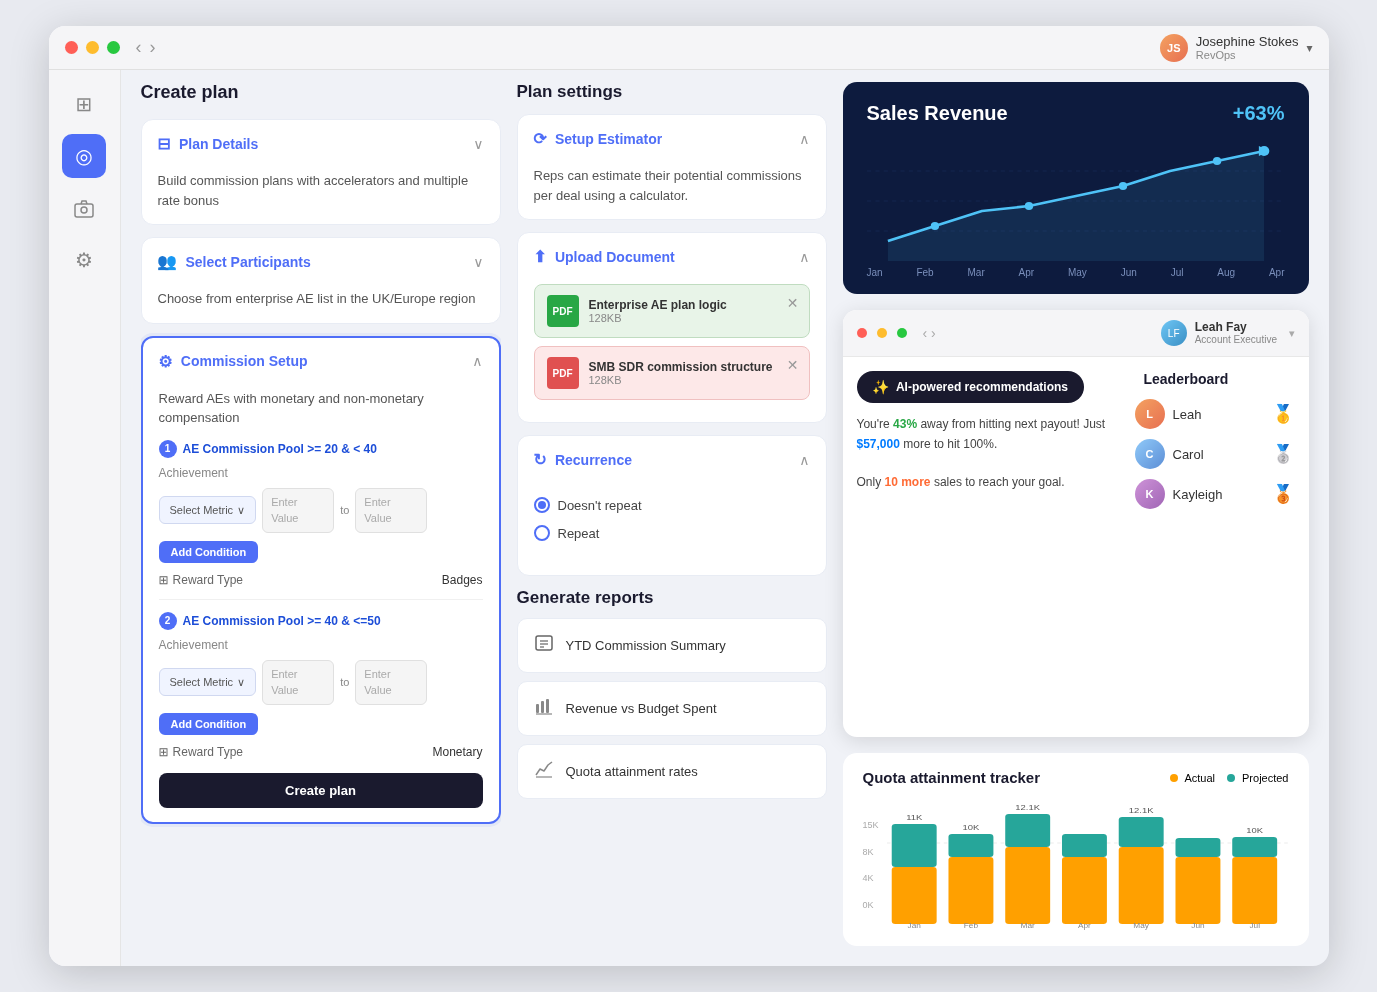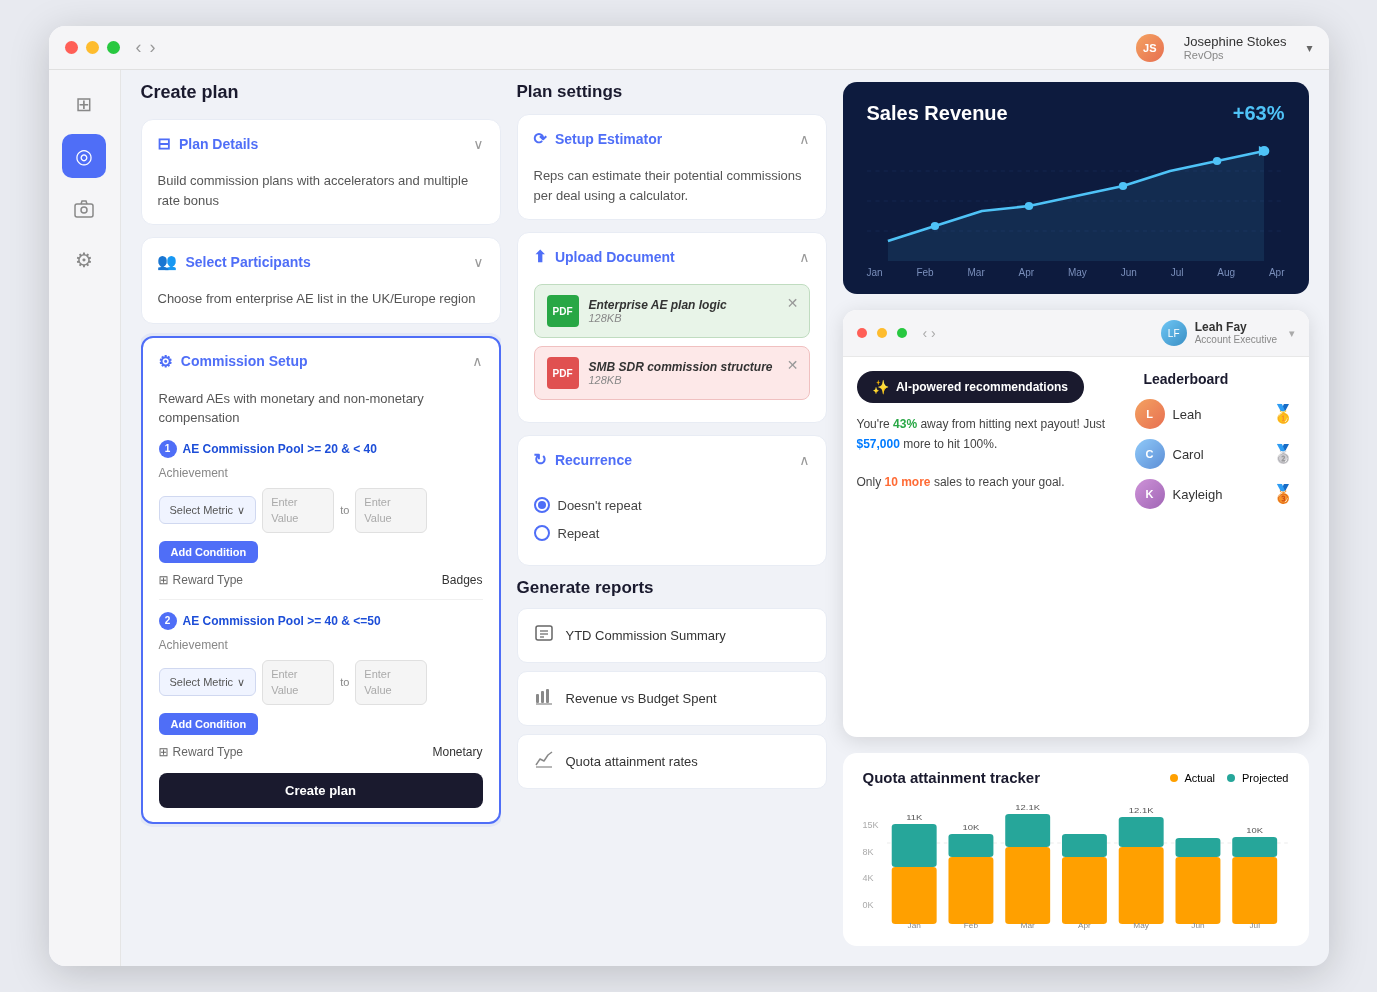--- a/index.html
+++ b/index.html
@@ -39,21 +39,21 @@
     .traffic-lights { display: flex; gap: 8px; align-items: center; }
     .tl { width: 13px; height: 13px; border-radius: 50%; }
     .tl.red { background: #ff5f57; }
     .tl.yellow { background: #febc2e; }
     .tl.green { background: #28c840; }
     .nav-arrows { display: flex; gap: 8px; margin-left: 16px; color: #999; font-size: 18px; cursor: pointer; }
     .window-user {
       margin-left: auto;
       display: flex;
       align-items: center;
-      gap: 20px;
+      gap: 8px;
     }
     .user-avatar-small {
       width: 28px; height: 28px; border-radius: 50%;
       background: linear-gradient(135deg, #f4a261, #e76f51);
       display: flex; align-items: center; justify-content: center;
       color: white; font-size: 11px; font-weight: 600;
     }
     .user-name-chrome { font-size: 13px; color: #333; font-weight: 500; }
     .user-role-chrome { font-size: 11px; color: #888; }
     .chevron-down { color: #666; font-size: 12px; }
@@ -288,21 +288,21 @@
     }
     .doc-item.pink { background: #fde8e8; border-color: #f0c0c0; }
     .doc-icon {
       width: 32px; height: 32px;
       background: #e05;
       border-radius: 4px;
       display: flex; align-items: center; justify-content: center;
       color: white; font-size: 10px; font-weight: 700;
     }
     .doc-icon.green { background: #28a745; }
-    .doc-info { flex: 1; font-style: italic; }
+    .doc-info { flex: 1; }
     .doc-name { font-size: 12px; font-weight: 600; color: #333; }
     .doc-size { font-size: 11px; color: #888; }
     .doc-close {
       position: absolute; right: 10px; top: 10px;
       color: #999; font-size: 14px; cursor: pointer;
     }
 
     
     .radio-group { padding: 4px 0; }
     .radio-item {
@@ -726,21 +726,21 @@
       </div>
 
       <div class="section-card">
         <div class="section-header">
           <div class="section-title">
             <span class="section-icon">↻</span>
             <span>Recurrence</span>
           </div>
           <span class="section-chevron">∧</span>
         </div>
-        <div style="padding: 4px 16px 14px;">
+        <div style="padding: 4px 16px 24px;">
           <div class="radio-group">
             <div class="radio-item">
               <div class="radio-circle filled"></div>
               <span>Doesn't repeat</span>
             </div>
             <div class="radio-item">
               <div class="radio-circle"></div>
               <span>Repeat</span>
             </div>
           </div>

